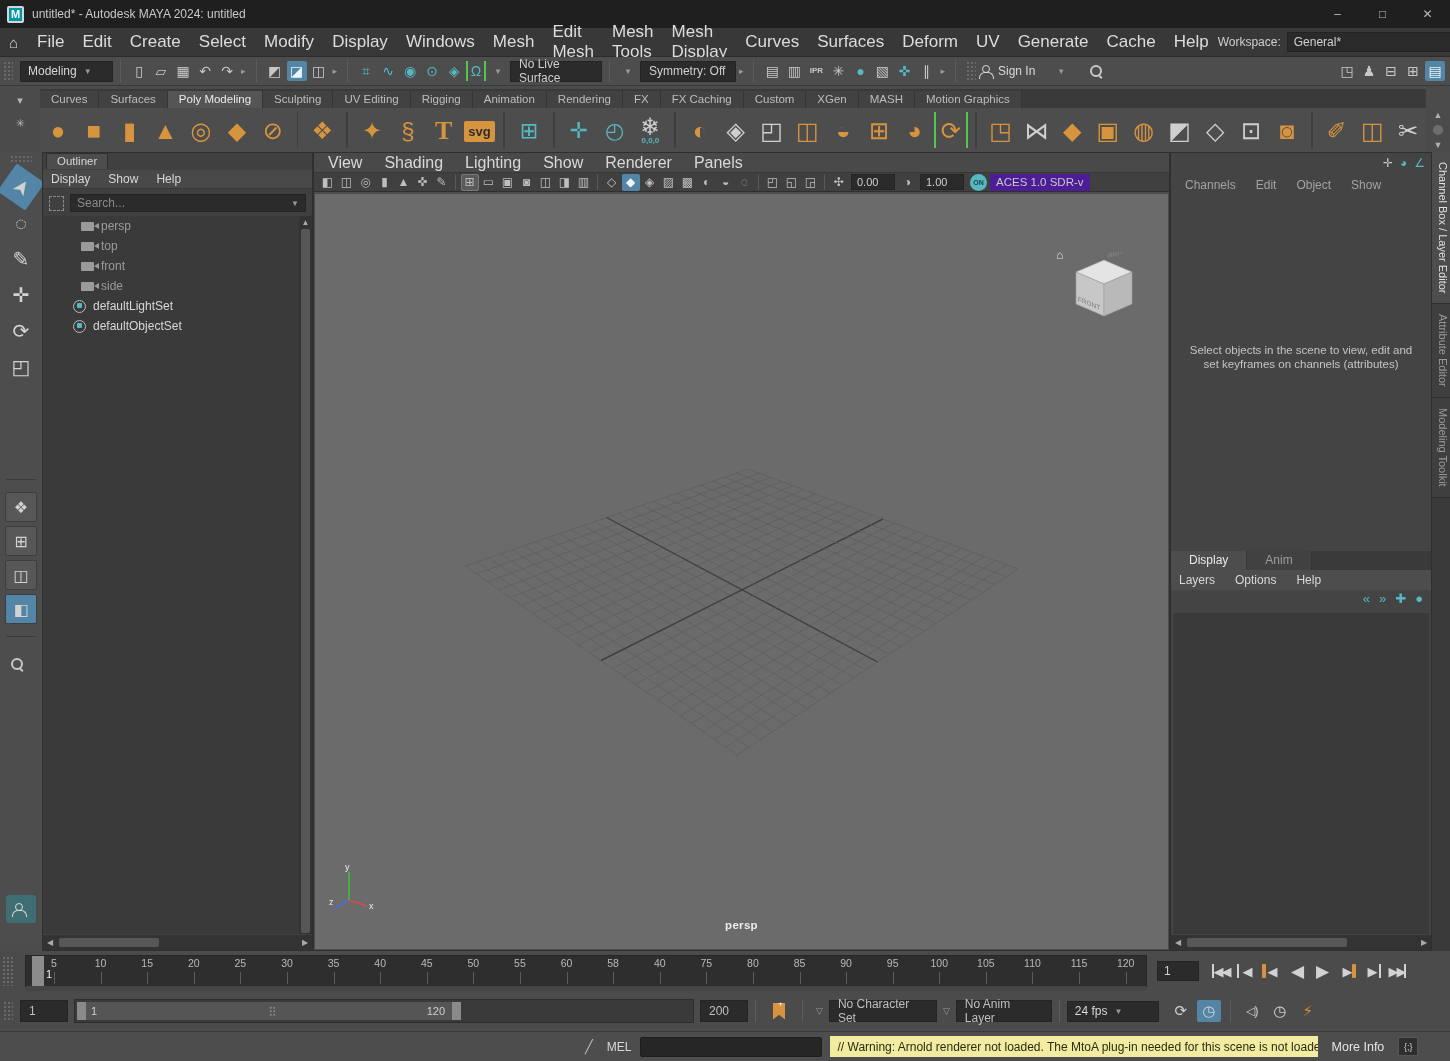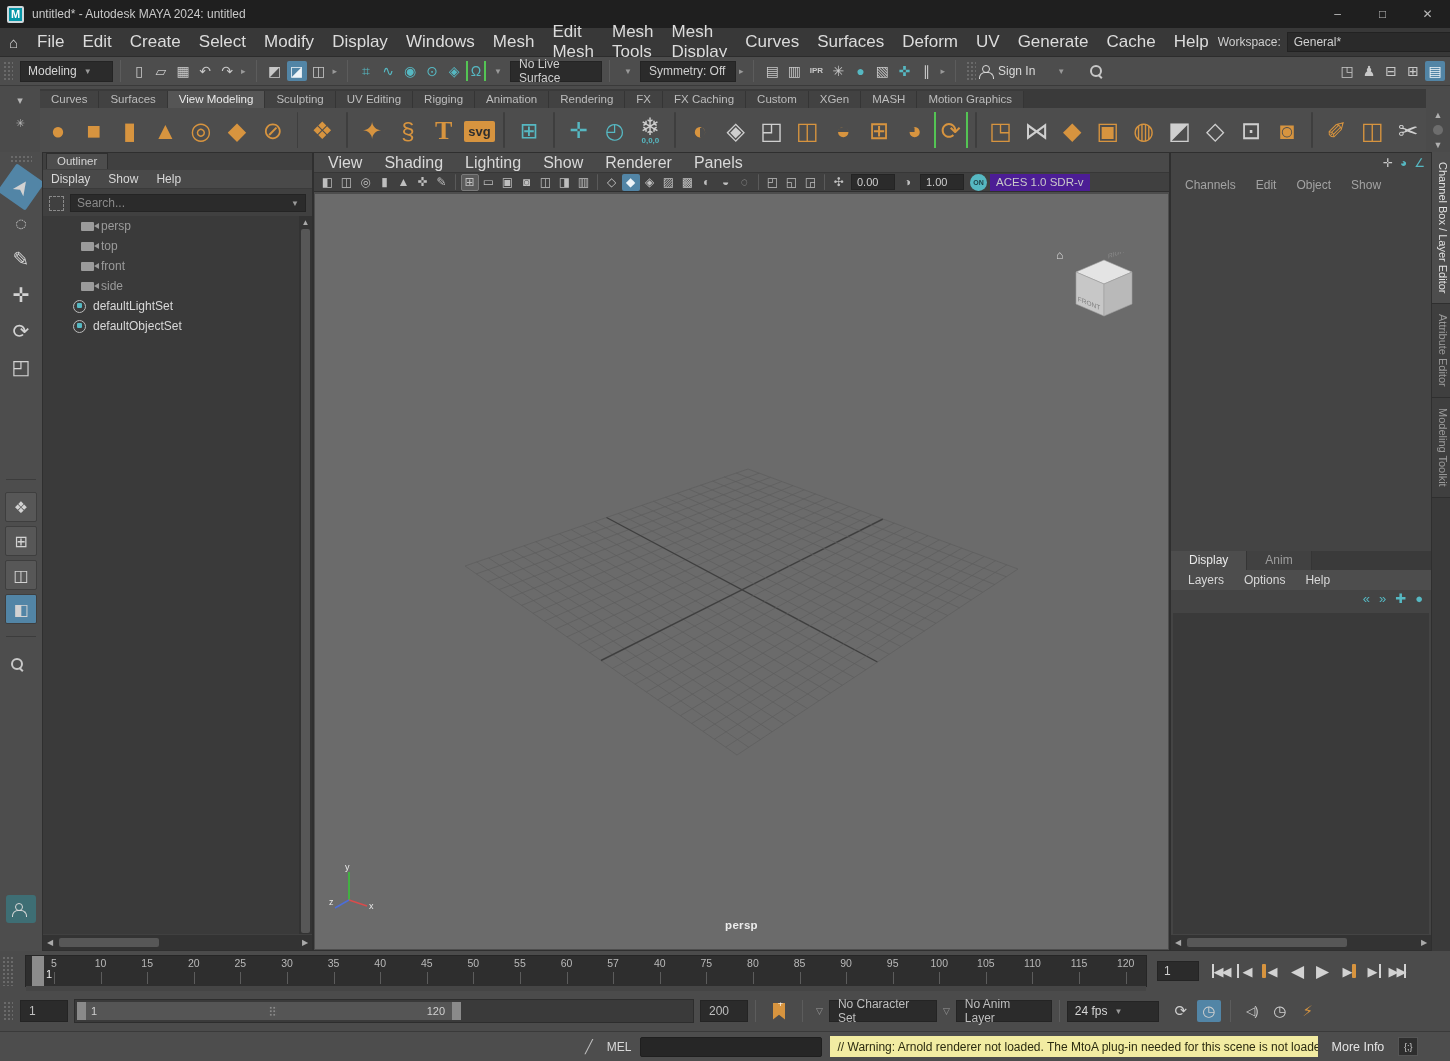--- a/index.html
+++ b/index.html
@@ -123,21 +123,21 @@
   #rightpanel { position:absolute; left:1170px; top:0; width:262px; height:100%; background:#444; border:1px solid #2f2f2f; }
   #rp-topicons { position:absolute; right:6px; top:3px; display:flex; gap:7px; }
   #rp-topicons span { font-size:12px; color:#c9c9c9; }
   #rp-topicons .teal { color:#56b8c2; }
   #rp-menus { position:absolute; left:0; top:22px; width:100%; height:20px; display:flex; align-items:center; padding-left:14px; }
   #rp-menus .menu { margin-right:20px; color:#a3a3a3; font-size:12px; }
   #rp-message { position:absolute; left:10px; top:190px; width:240px; text-align:center; color:#c4c4c4; font-size:11.5px; line-height:1.25; }
   #layer-tabs { position:absolute; left:0; top:398px; width:100%; height:19px; display:flex; align-items:flex-end; background:#3a3a3a; }
   #layer-tabs .tab { padding:2px 18px 3px; font-size:12px; color:#9d9d9d; background:#414141; border-right:1px solid #353535; }
   #layer-tabs .tab.active { background:#4d4d4d; color:#e8e8e8; }
-  #layer-menus { position:absolute; left:0; top:417px; width:100%; height:20px; display:flex; align-items:center; padding-left:17px; background:#4d4d4d; }
+  #layer-menus { position:absolute; left:0; top:417px; width:100%; height:20px; display:flex; align-items:center; padding-left:8px; background:#4d4d4d; }
   #layer-menus .menu { margin-right:20px; color:#d8d8d8; }
   #layer-btns { position:absolute; right:8px; top:438px; display:flex; gap:9px; }
   #layer-btns span { color:#56b8c2; font-size:13px; }
   #layer-list { position:absolute; left:2px; top:460px; right:2px; bottom:16px; background:#3a3a3a; }
   
   #sidetabs { position:absolute; left:1432px; top:0; width:18px; height:100%; background:#3a3a3a; display:flex; flex-direction:column; }
   #sidetabs .vtab { writing-mode:vertical-rl; padding:10px 1px; font-size:11px; color:#9a9a9a; background:#3f3f3f; border-bottom:1px solid #2f2f2f; white-space:nowrap; }
   #sidetabs .vtab.active { color:#e0e0e0; background:#4d4d4d; }
   
   #timeslider { position:absolute; left:0; top:951px; width:1450px; height:40px; display:flex; align-items:center; }
@@ -307,21 +307,21 @@
   </div>
 
   <div id="shelf-left">
     <span>▾</span>
     <span>✳</span>
   </div>
   <div id="shelf-tabs">
 
   <span class="tab">Curves</span>
       <span class="tab">Surfaces</span>
-      <span class="tab active">View Modeling</span>
+      <span class="tab active">Poly Modeling</span>
       <span class="tab">Sculpting</span>
       <span class="tab">UV Editing</span>
       <span class="tab">Rigging</span>
       <span class="tab">Animation</span>
       <span class="tab">Rendering</span>
       <span class="tab">FX</span>
       <span class="tab">FX Caching</span>
       <span class="tab">Custom</span>
       <span class="tab">XGen</span>
       <span class="tab">MASH</span>
@@ -776,20 +776,21 @@
           <span class="teal">◕</span>
           <span class="teal">∠</span>
         </div>
       <div id="rp-menus">
 
       <span class="menu">Channels</span>
           <span class="menu">Edit</span>
           <span class="menu">Object</span>
           <span class="menu">Show</span>
         </div>
+      <div id="rp-message">Select objects in the scene to view, edit and set keyframes on channels (attributes)</div>
       <div id="layer-tabs">
 
       <span class="tab active">Display</span>
           <span class="tab">Anim</span>
         </div>
       <div id="layer-menus">
 
       <span class="menu">Layers</span>
           <span class="menu">Options</span>
           <span class="menu">Help</span>
@@ -829,21 +830,21 @@
           <span class="tick">15</span>
           <span class="tick">20</span>
           <span class="tick">25</span>
           <span class="tick">30</span>
           <span class="tick">35</span>
           <span class="tick">40</span>
           <span class="tick">45</span>
           <span class="tick">50</span>
           <span class="tick">55</span>
           <span class="tick">60</span>
-          <span class="tick">57</span>
+          <span class="tick">58</span>
           <span class="tick">40</span>
           <span class="tick">75</span>
           <span class="tick">80</span>
           <span class="tick">85</span>
           <span class="tick">90</span>
           <span class="tick">95</span>
           <span class="tick">100</span>
           <span class="tick">105</span>
           <span class="tick">110</span>
           <span class="tick">115</span>

